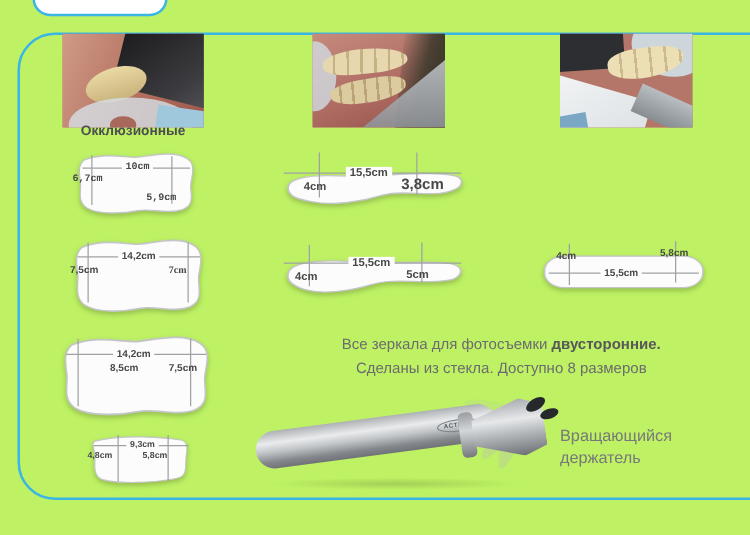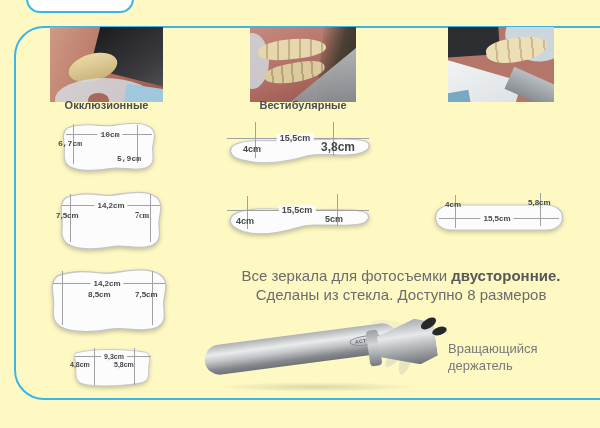--- a/index.html
+++ b/index.html
@@ -1,37 +1,37 @@
 <!DOCTYPE html>
 <html><head>
 <meta charset="utf-8">
 <style>
   html,body{margin:0;padding:0;background:#fff;}
-  .page{position:relative;width:600px;height:428px;overflow:hidden;background:#fef9c3;
+  .page{position:relative;width:600px;height:428px;overflow:hidden;background:#bef264;
         font-family:"Liberation Sans","DejaVu Sans",sans-serif;}
   .frame{position:absolute;left:14px;top:26px;width:640px;height:374px;
          border:2px solid #3ab5e5;border-radius:30px;box-sizing:border-box;}
   .tab-outline{position:absolute;left:26px;top:-20px;width:108px;height:33px;
          border:2px solid #3ab5e5;border-radius:0 0 14px 14px;box-sizing:border-box;background:#fff;}
   
   .photo{position:absolute;overflow:hidden;background:#b97b6e;}
   .photo div{position:absolute;}
   .caption{position:absolute;font-size:11px;font-weight:bold;color:#4d4e50;text-align:center;}
   
   .mirror{position:absolute;}
   .mirror svg{position:absolute;left:0;top:0;width:100%;height:100%;
               filter:drop-shadow(0 2px 2px rgba(0,0,0,0.22));}
   .mirror svg path,.mirror svg rect{fill:#fcfcfc;stroke:#c3c5c7;stroke-width:1;}
   .hline{position:absolute;height:0;border-top:1px solid #9fa1a4;}
   .vline{position:absolute;width:0;border-left:1px solid #9fa1a4;}
   .dim{position:absolute;font-size:8px;font-weight:bold;color:#47484a;white-space:nowrap;line-height:9px;}
   .dim.on-line{background:#fcfcfc;padding:0 3px;transform:translate(-50%,-50%);}
   
   .descr{position:absolute;left:225px;top:266px;width:352px;text-align:center;
-         font-size:15px;line-height:19px;color:#6b6c6e;}
+         font-size:12px;line-height:19px;color:#6b6c6e;}
   .descr b{color:#57585a;}
   
   .holder-graphic{position:absolute;left:198px;top:318px;width:262px;height:82px;}
   .holder-graphic div{position:absolute;}
   .ghost{left:210px;top:12px;width:13px;height:47px;background:#b6b9bc;opacity:.32;
          border-radius:50% 50% 50% 50%/40% 40% 60% 60%;transform-origin:50% 6%;}
   .barrel{left:6px;top:16px;width:194px;height:30px;border-radius:15px/50%;
           transform:rotate(-7.5deg);
           background:linear-gradient(to bottom,#aeb1b4,#e9ebec 32%,#c2c5c8 55%,#84888c 82%,#6f7377);}
   .logo-oval{position:absolute;right:14px;top:10px;border:1px solid #84888c;border-radius:50%;
@@ -75,21 +75,20 @@
     <div style="left:0;top:0;width:100%;height:100%;background:#b5766a;"></div>
     <div style="left:-8%;top:-10%;width:56%;height:48%;background:#2c2e31;transform:rotate(-4deg);"></div>
     <div style="right:-12%;top:-18%;width:58%;height:62%;background:#cdd6da;border-radius:50%;transform:rotate(15deg);"></div>
     <div style="left:36%;top:14%;width:58%;height:32%;background:repeating-linear-gradient(92deg,#ecdfb6 0 10px,#cdb98c 10px 12px);border-radius:40% 40% 55% 45%;transform:rotate(-8deg);"></div>
     <div style="left:-14%;bottom:-28%;width:78%;height:72%;background:linear-gradient(135deg,#f2f4f5,#d8dde0);transform:rotate(16deg);"></div>
     <div style="right:-8%;bottom:2%;width:52%;height:32%;background:linear-gradient(#b9bec2,#878c90);transform:rotate(24deg);"></div>
     <div style="left:-6%;bottom:-8%;width:26%;height:22%;background:#7aa8c4;transform:rotate(-10deg);"></div>
   </div>
 
   <div class="caption" style="left:50px;top:99px;width:113px;">Окклюзионные</div>
-  <div class="caption" style="left:250px;top:99px;width:106px;">Вестибулярные</div>
 
   <div class="mirror" style="left:56px;top:118px;width:104px;height:55px;font-family:Liberation Mono, monospace;">
     <svg viewBox="0 0 100 50" preserveAspectRatio="none">
         <path d="M11,9 C28,3 44,8 52,7 C62,6 80,2 90,8 C97,12 94,20 93,26 C92,33 97,41 87,45 C76,49 62,44 52,46 C41,48 22,49 13,44 C5,39 9,31 8,25 C7,18 6,13 11,9 Z"></path>
       </svg>
     <div class="hline" style="left:10px;top:16px;width:86px;"></div>
     <div class="vline" style="left:17px;top:6px;height:40px;"></div>
     <div class="vline" style="left:81px;top:7px;height:38px;"></div>
     <span class="dim on-line" style="left:54px;top:16px;">10cm</span>
     <span class="dim" style="left:2px;top:21px;">6,7cm</span>

